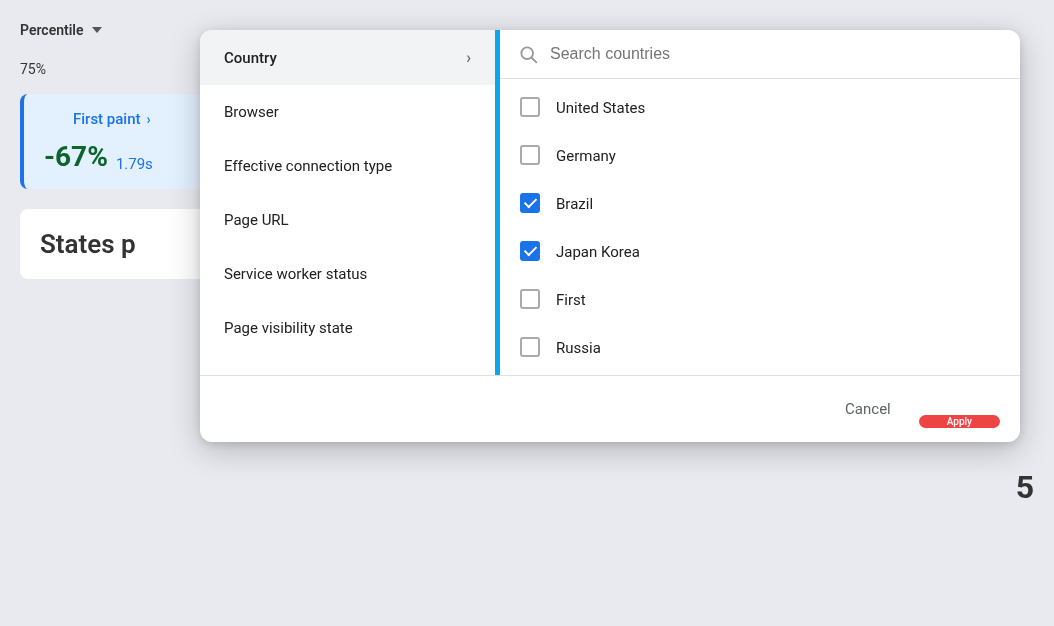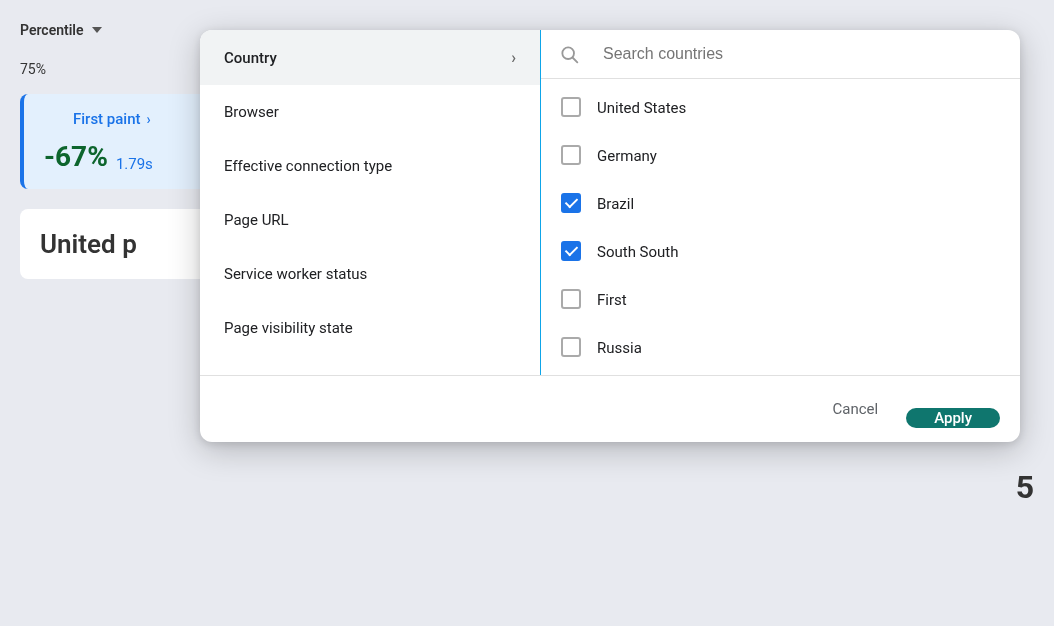--- a/index.html
+++ b/index.html
@@ -109,22 +109,22 @@
       overflow: hidden;
     }
 
     .dropdown-body {
       display: flex;
       flex: 1;
     }
 
     
     .left-panel {
-      width: 341px;
-      border-right: 1px solid #0ea5e9;
+      width: 300px;
+      border-right: 5px solid #0ea5e9;
       flex-shrink: 0;
     }
 
     .menu-item {
       padding: 18px 24px;
       font-size: 15px;
       color: #202124;
       cursor: pointer;
       display: flex;
       align-items: center;
@@ -146,21 +146,21 @@
       flex: 1;
       display: flex;
       flex-direction: column;
     }
 
     .search-bar {
       display: flex;
       align-items: center;
       padding: 14px 18px;
       border-bottom: 1px solid #e0e0e0;
-      gap: 24px;
+      gap: 12px;
     }
 
     .search-icon-svg {
       color: #999;
       flex-shrink: 0;
     }
 
     .search-input {
       border: none;
       outline: none;
@@ -229,25 +229,25 @@
       border: none;
       font-size: 15px;
       color: #5f6368;
       cursor: pointer;
       padding: 10px 16px;
       border-radius: 8px;
       font-family: inherit;
     }
 
     .apply-btn {
-      background: #0f766e;
+      background: #ef4444;
       color: white;
       border: none;
       border-radius: 24px;
-      font-size: 15px;
+      font-size: 10px;
       font-weight: 500;
       padding: 1px 28px;
       cursor: pointer;
       font-family: inherit;
     }
 
     .number-badge {
       position: absolute;
       right: 20px;
       bottom: 120px;
@@ -272,21 +272,21 @@
     <div class="first-paint-title">
       <span>First paint</span>
       <span class="first-paint-arrow">›</span>
     </div>
     <div style="display:flex; align-items:flex-end; gap:4px; margin-top:8px;">
       <span class="first-paint-value">-67%</span>
       <span class="first-paint-sub">1.79s</span>
     </div>
   </div>
   <div class="first-paint-big">
-    <span>United p</span>
+    <span>States p</span>
   </div>
 </div>
 
 <span class="number-badge">5</span>
 
 <div class="dropdown-overlay">
   <div class="dropdown-body">
 
     <div class="left-panel">
 
@@ -329,21 +329,21 @@
           <div class="country-item">
             <div class="checkbox"></div>
             <span>Germany</span>
           </div>
           <div class="country-item">
             <div class="checkbox checked"></div>
             <span>Brazil</span>
           </div>
           <div class="country-item">
             <div class="checkbox checked"></div>
-            <span>South South</span>
+            <span>Japan Korea</span>
           </div>
           <div class="country-item">
             <div class="checkbox"></div>
             <span>First</span>
           </div>
           <div class="country-item">
             <div class="checkbox"></div>
             <span>Russia</span>
           </div>
         </div>

